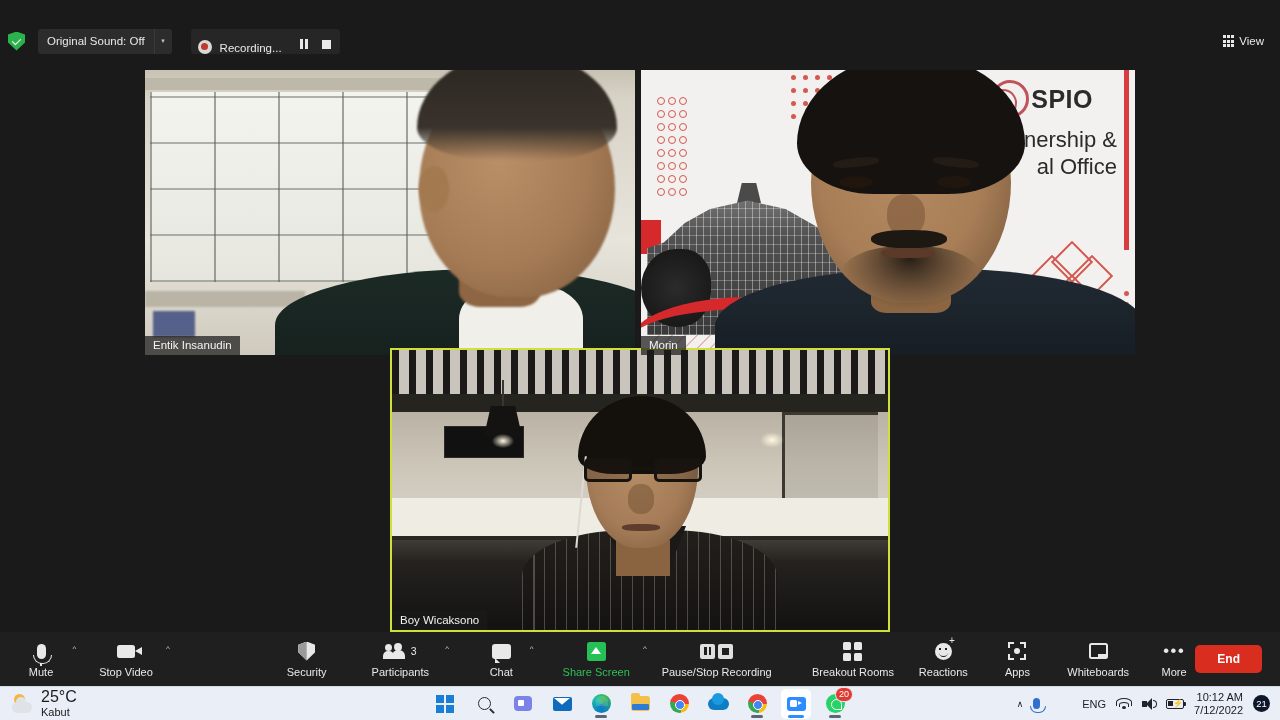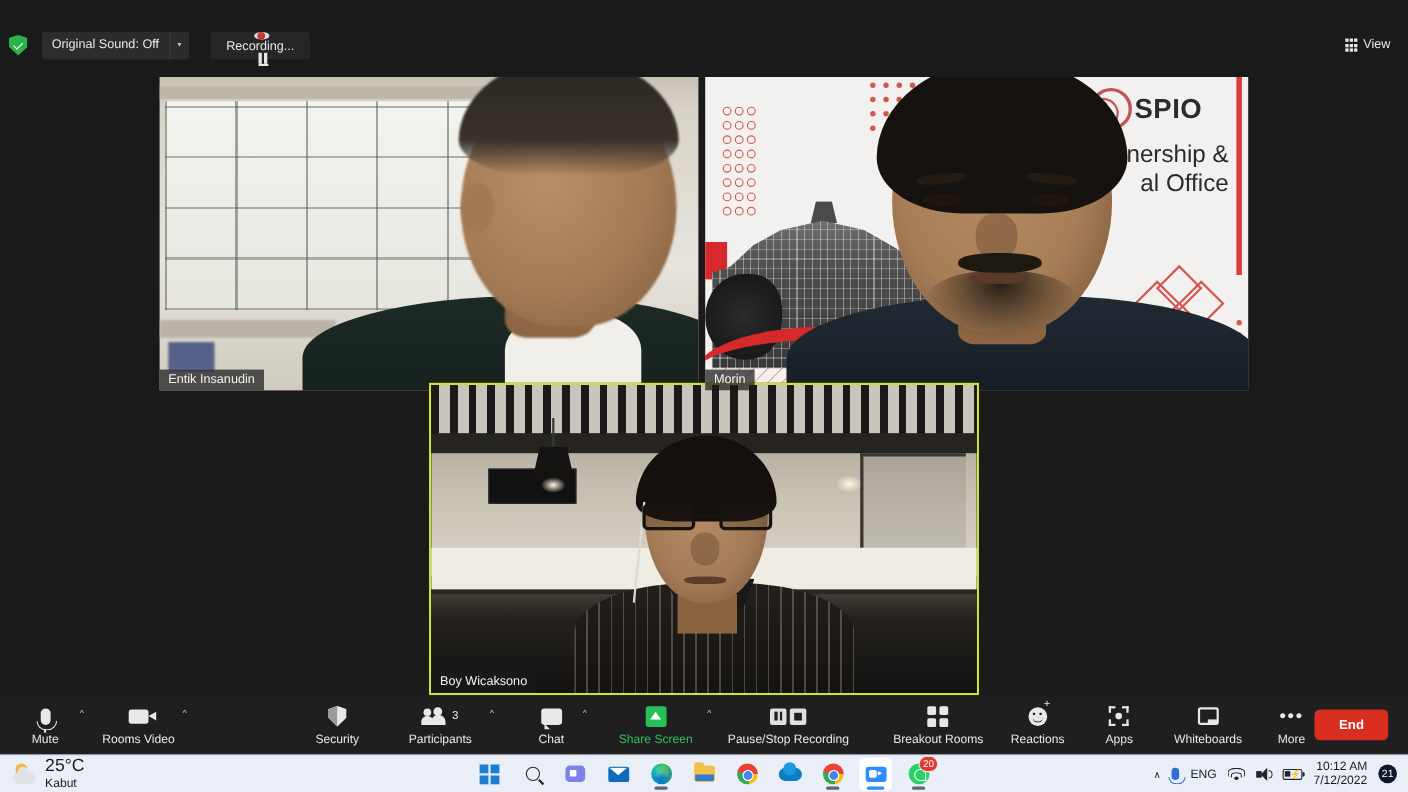--- a/index.html
+++ b/index.html
@@ -59,22 +59,22 @@
   }
   .orig-sound-label {
     display: flex; align-items: center; padding: 0 9px;
     font-size: 11.5px; color: #e8e8e8; white-space: nowrap;
   }
   .orig-sound-caret {
     width: 18px; display: flex; align-items: center; justify-content: center;
     border-left: 1px solid #3a3a3a; color: #bfbfbf; font-size: 7px;
   }
   .rec-group {
-    margin-left: 19px; height: 25px; display: flex; align-items: center;
-    background: #262626; border-radius: 3px; padding: 0 4px 0 7px; flex-direction: column;
+    margin-left: 19px; height: 25px; display: flex; align-items: flex-end;
+    background: #262626; border-radius: 3px; padding: 0 4px 0 7px;
   }
   .rec-dot {
     width: 14px; height: 14px; border-radius: 50%;
     background: #d9d9d9; display: flex; align-items: center; justify-content: center;
   }
   .rec-dot::after {
     content: ""; width: 7px; height: 7px; border-radius: 50%; background: #c0392b;
   }
   .rec-text { font-size: 11.5px; color: #e8e8e8; margin-left: 8px; margin-right: 10px; }
   .rec-ctrl {
@@ -635,21 +635,21 @@
     border-left: 4px solid #fff;
   }
   .badge {
     position: absolute; top: -2px; right: -3px; min-width: 15px; height: 15px;
     background: #e03a32; color: #fff; font-size: 9px; border-radius: 8px;
     display: flex; align-items: center; justify-content: center; padding: 0 3px;
     border: 1.5px solid #e9eef7;
     margin-left: 45px;
   }
   .tray { margin-left: auto; display: flex; align-items: center; gap: 10px; margin-right: 10px; }
-  .tray-item { color: #22242a; font-size: 11px; display: flex; align-items: center; }
+  .tray-item { color: #22242a; font-size: 11px; display: flex; align-items: center; margin-left: 32px; }
   .chev-up { font-size: 9px; color: #22242a; }
   .tray-mic { width: 7px; height: 11px; border-radius: 4px; background: #2f6fd0; position: relative; }
   .tray-mic::after {
     content: ""; position: absolute; left: -3.5px; top: 8px; width: 14px; height: 6px;
     border: 1.4px solid #2f6fd0; border-top: none; border-radius: 0 0 8px 8px;
   }
   .wifi-ico { width: 16px; height: 12px; position: relative; }
   .wifi-ico i {
     position: absolute; left: 50%; transform: translateX(-50%);
     border: 1.6px solid #22242a; border-bottom: none; border-radius: 50% 50% 0 0;
@@ -884,21 +884,21 @@
           <i class="ico-mic"></i>
         </span>
       <span class="tl">Mute</span>
       <span class="caret" style="right:-8px;">^</span>
     </div>
 
     <div class="tool caret-wrap" style="width:74px; margin-left:22px;">
       <span class="ti">
           <i class="ico-cam"></i>
         </span>
-      <span class="tl">Rooms Video</span>
+      <span class="tl">Stop Video</span>
       <span class="caret" style="right:-8px;">^</span>
     </div>
 
     <div class="tool" style="width:64px; margin-left:114px;">
       <span class="ti">
           <i class="ico-shield"></i>
         </span>
       <span class="tl">Security</span>
     </div>
 

